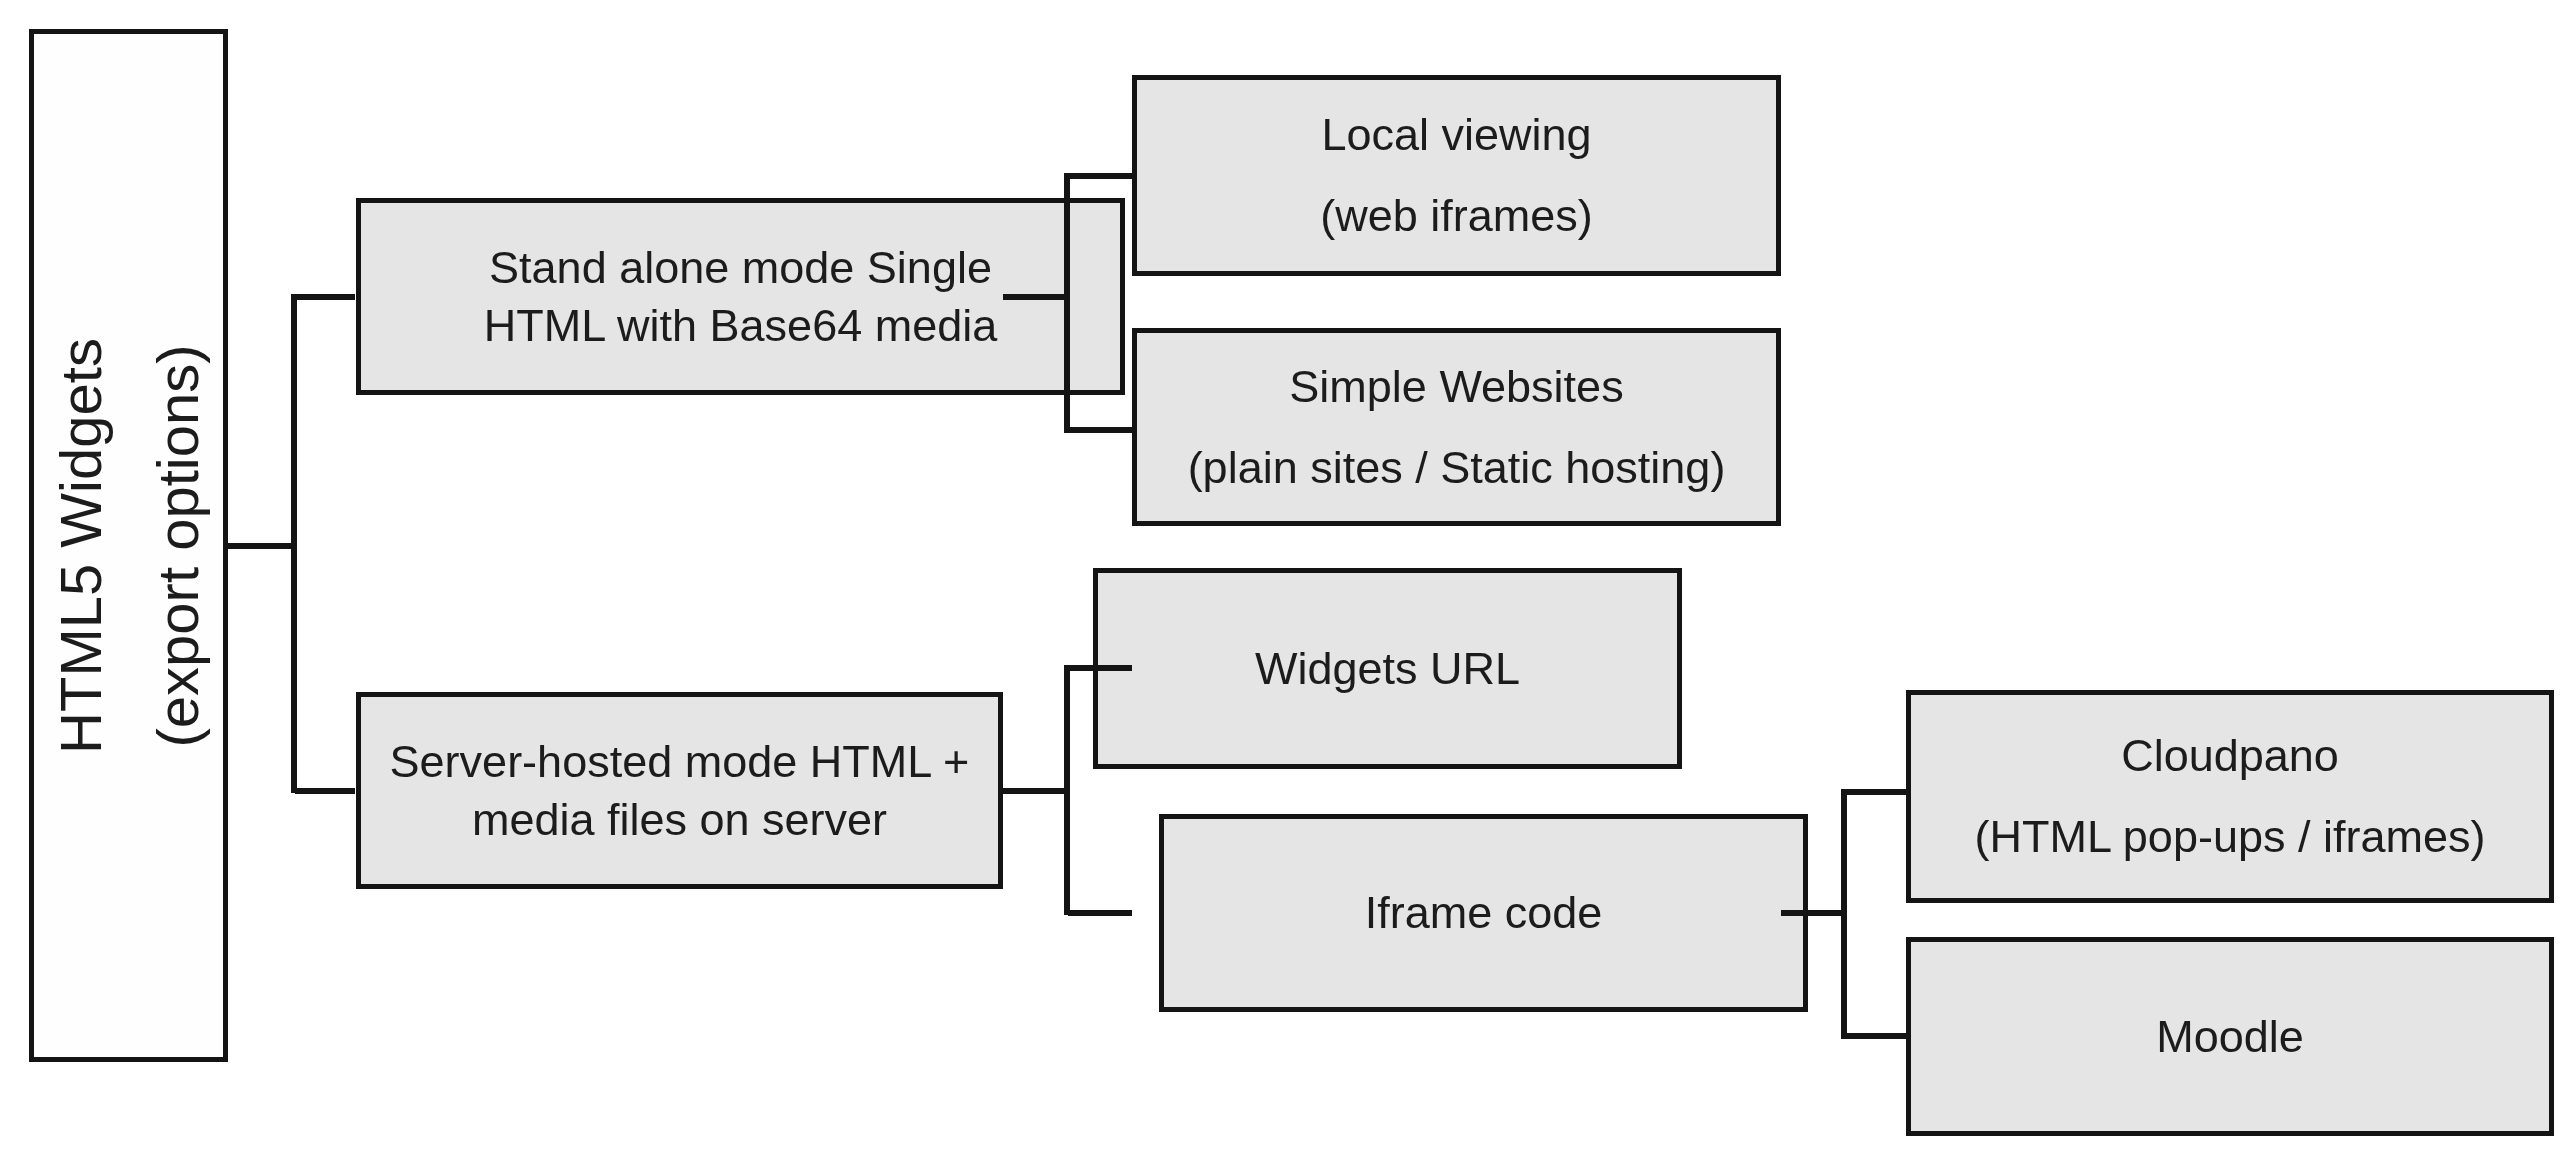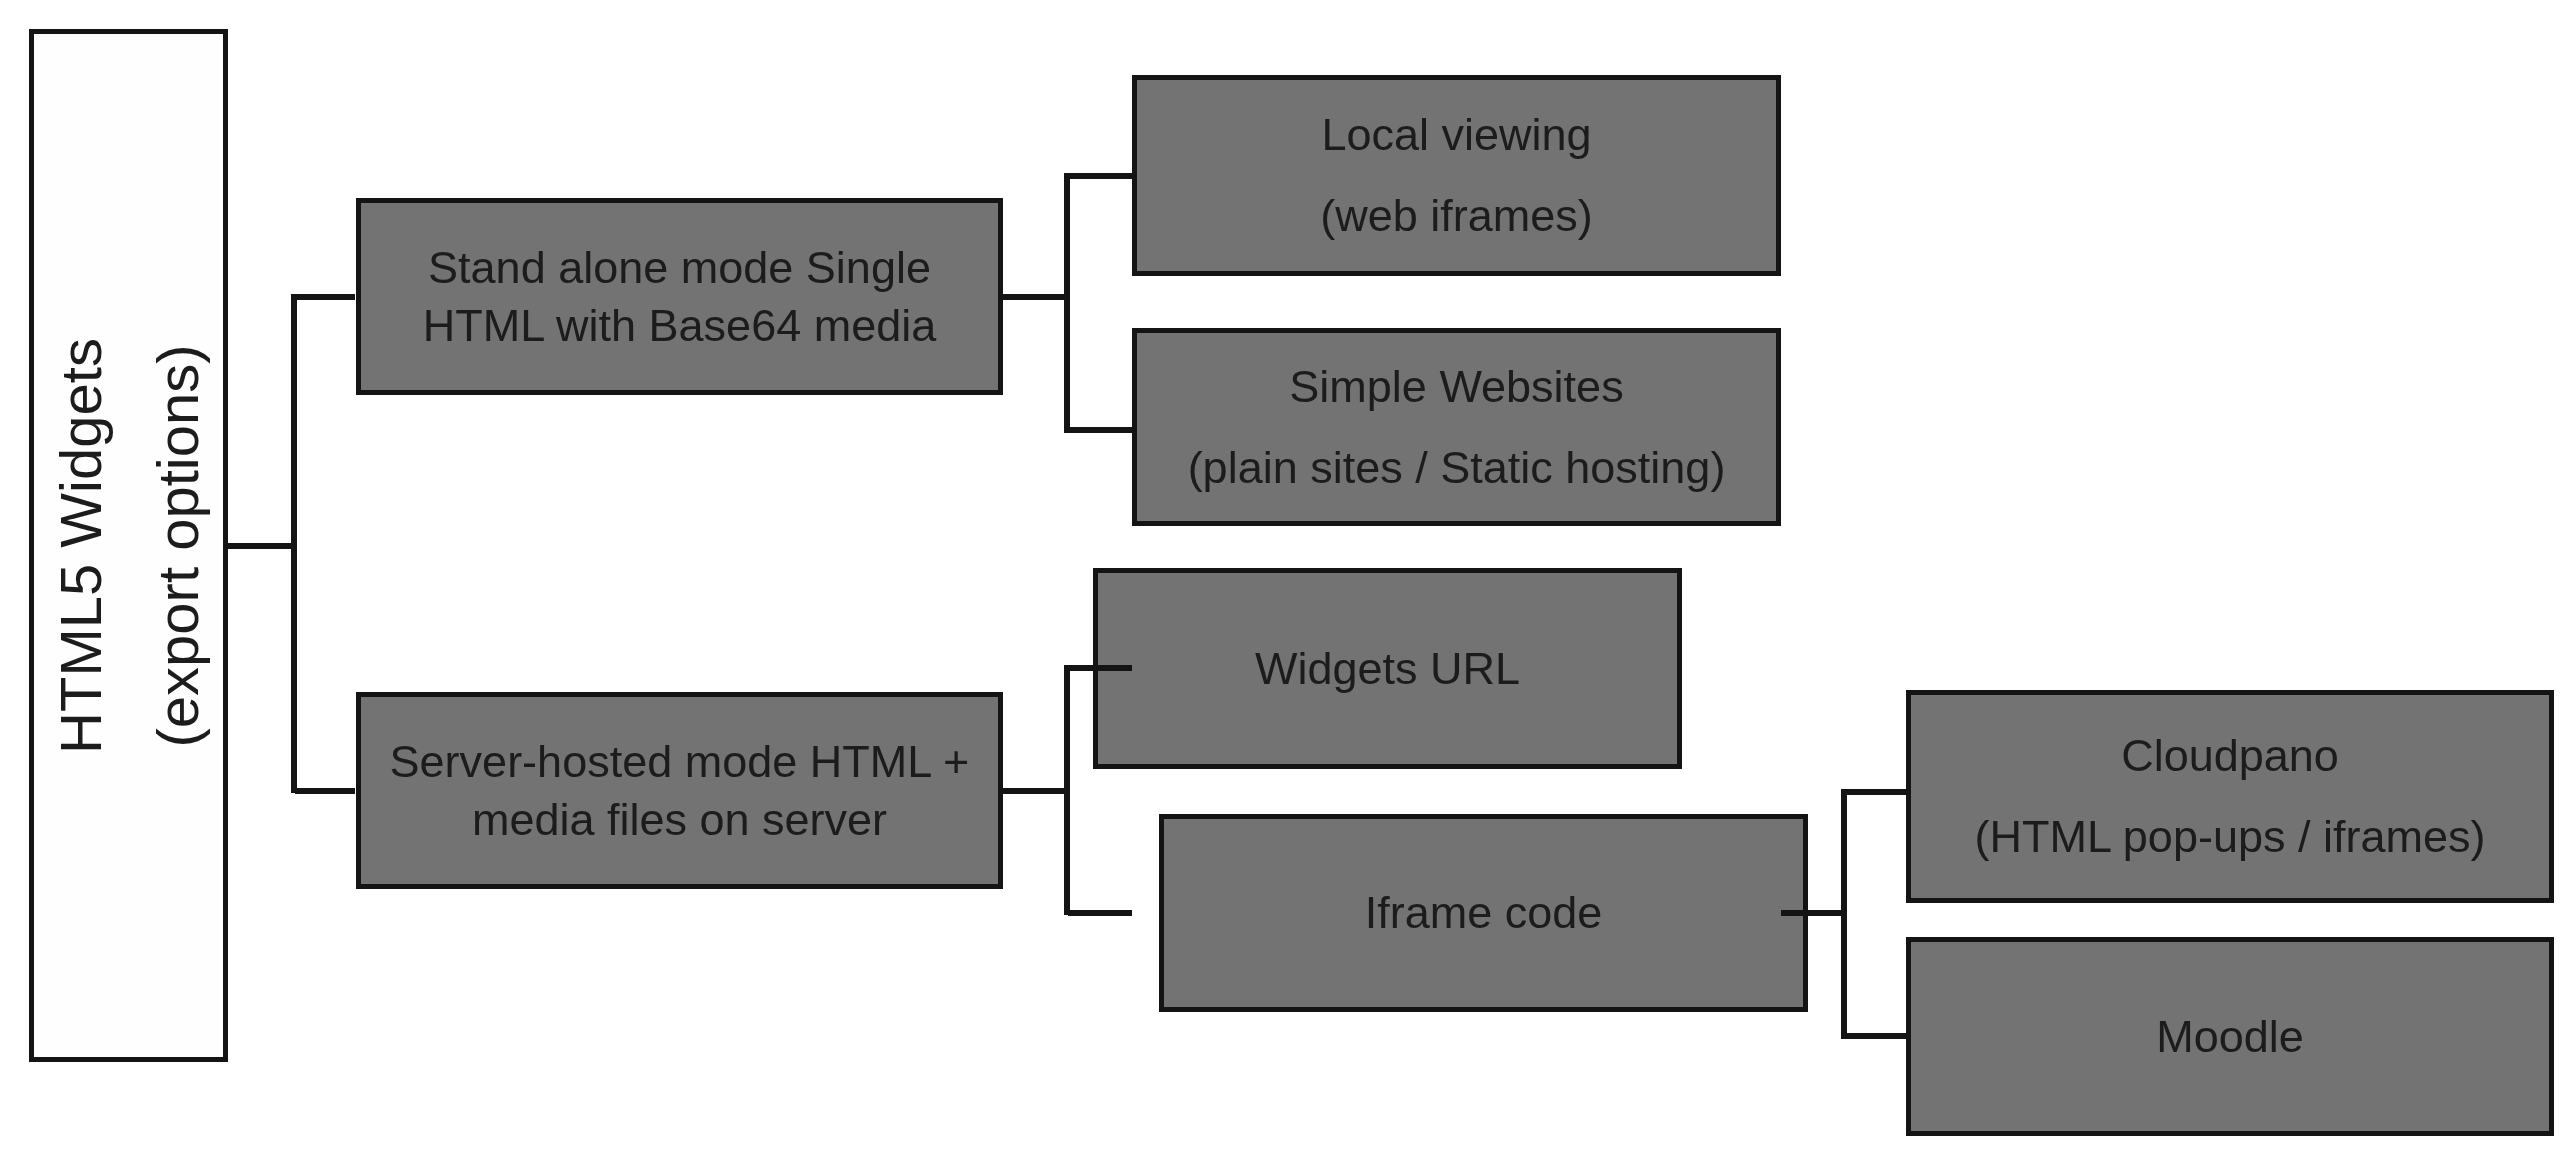--- a/index.html
+++ b/index.html
@@ -11,21 +11,21 @@
     position: relative;
     width: 2576px;
     height: 1167px;
     background: #ffffff;
     font-family: "Liberation Sans", "DejaVu Sans", sans-serif;
     color: #181818;
     overflow: hidden;
   }
   .node {
     position: absolute;
-    background: #737373;
+    background: #e5e5e5;
     border: 5.8px solid #141414;
     box-sizing: border-box;
     display: flex;
     flex-direction: column;
     align-items: center;
     justify-content: center;
     text-align: center;
     font-size: 45px;
     line-height: 1.28;
     color: #1c1c1c;
@@ -60,21 +60,21 @@
 
 <div class="canvas">
 
   <div class="root-node" style="left:29px; top:29px; width:199px; height:1033px;">
     <div class="root-text">
       <div class="l1">HTML5 Widgets</div>
       <div class="l2">(export options)</div>
     </div>
   </div>
 
-  <div class="node" style="left:356px; top:198px; width:647px; height:197px;">
+  <div class="node" style="left:356px; top:198px; width:769px; height:197px;">
     <div class="l1">Stand alone mode Single</div>
     <div class="l2 tight">HTML with Base64 media</div>
   </div>
 
   <div class="node" style="left:356px; top:692px; width:647px; height:197px;">
     <div class="l1">Server-hosted mode HTML +</div>
     <div class="l2 tight">media files on server</div>
   </div>
 
   <div class="node" style="left:1132px; top:75px; width:649px; height:201px;">

